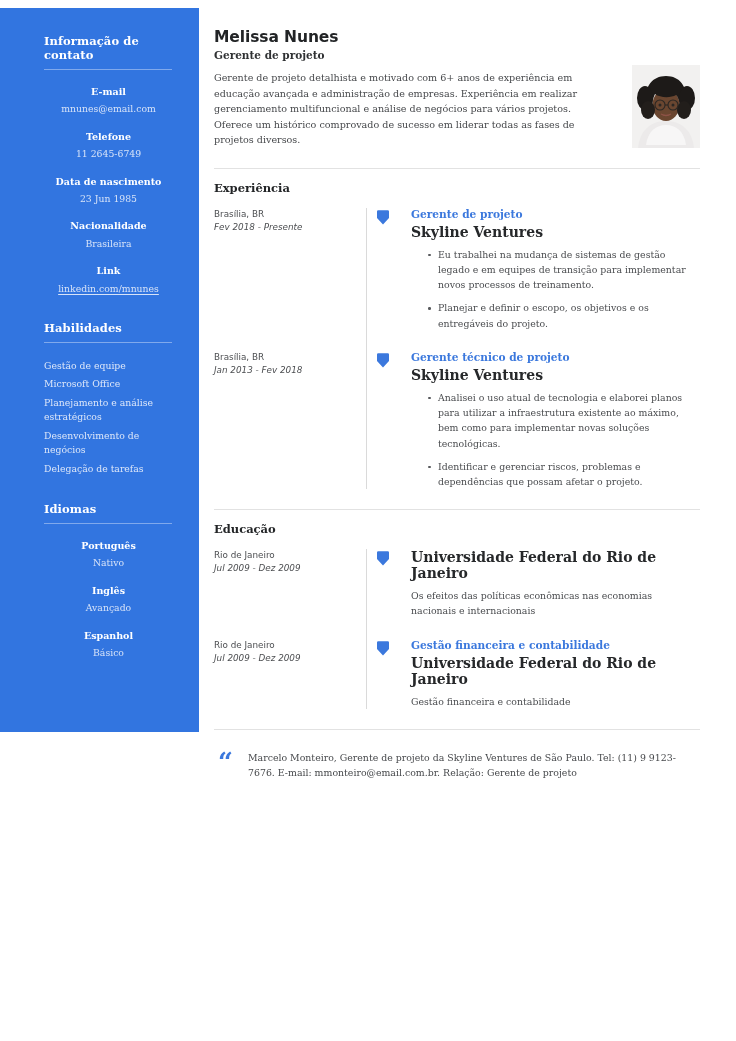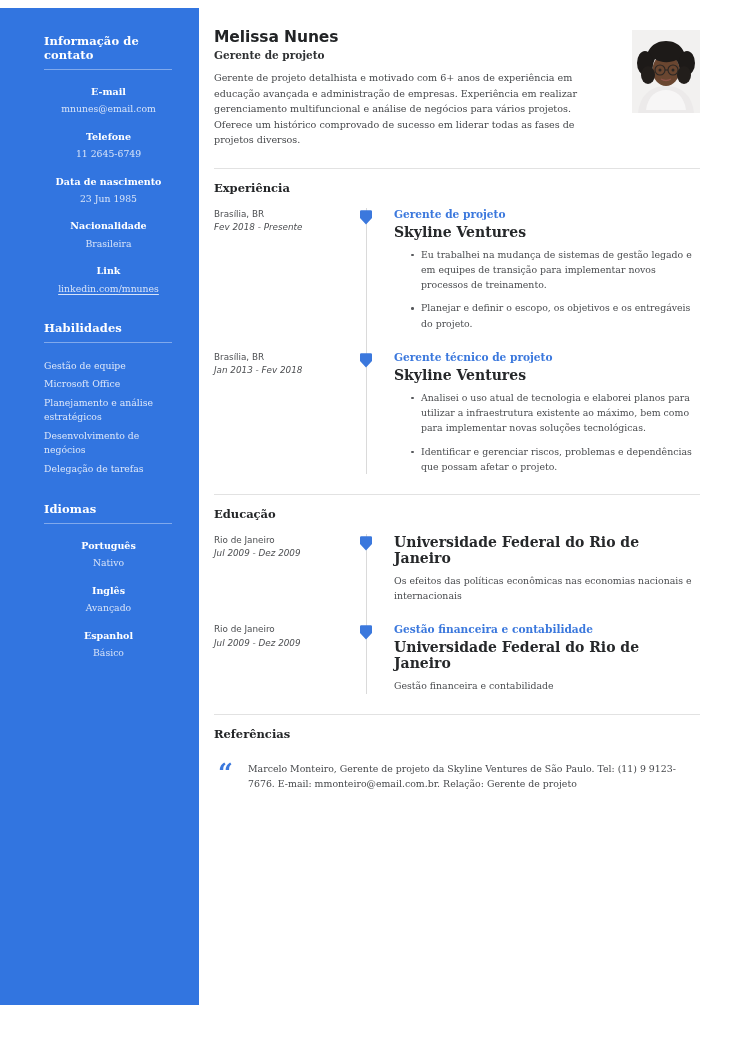--- a/index.html
+++ b/index.html
@@ -6,21 +6,21 @@
   body{
     width:736px;height:1041px;
     background:#ffffff;
     font-family:"DejaVu Serif", serif;
     overflow:hidden;
   }
   .page{position:relative;width:736px;height:1041px;background:#fff;}
 
   
   .sidebar{
-    position:absolute;left:0;top:8px;width:199px;height:997px;
+    position:absolute;left:0;top:8px;width:199px;height:724px;
     background:#3275e0;
     box-sizing:border-box;
     padding:26px 26px 0 44px;
   }
   .side-h{
     color:#ffffff;font-size:11.5px;font-weight:bold;
     letter-spacing:.1px;margin:0 0 7px 0;
   }
   .side-rule{
     height:1px;background:rgba(255,255,255,.38);
@@ -39,21 +39,21 @@
   .side-item{
     color:#dde7f9;font-size:9.3px;line-height:1.55;margin-bottom:4px;
   }
   .gap-top{margin-top:26px;}
 
   
   .main{
     position:absolute;left:199px;top:0;width:537px;height:1041px;
     box-sizing:border-box;padding:28px 36px 0 15px;
   }
-  .hdr{display:flex;align-items:flex-start;}
+  .hdr{display:flex;align-items:flex-end;}
   .hdr-txt{flex:1;padding-right:14px;}
   .name{
     font-family:"DejaVu Sans", sans-serif;
     font-size:15.5px;font-weight:bold;color:#222426;margin:0 0 3px 0;
     letter-spacing:-.1px;
   }
   .role{
     font-size:10.5px;font-weight:bold;color:#2f3133;margin:0 0 9px 0;
   }
   .summary{
@@ -70,21 +70,21 @@
   .sec-h{
     font-size:11.5px;font-weight:bold;color:#232527;
     margin:12px 0 13px 0;
   }
 
   
   .tl{position:relative;}
   .tl-line{
     position:absolute;left:152px;top:0;bottom:0;width:1px;background:#dadada;
   }
-  .row{display:flex;position:relative;margin-bottom:20px;}
+  .row{display:flex;position:relative;margin-bottom:20px;gap:17px;}
   .row:last-child{margin-bottom:0;}
   .meta{width:152px;flex:none;padding-right:12px;box-sizing:border-box;}
   .meta-loc{
     font-family:"DejaVu Sans", sans-serif;
     font-size:8.8px;color:#4c4e51;line-height:1.5;
   }
   .meta-date{
     font-family:"DejaVu Sans", sans-serif;
     font-size:8.8px;color:#4c4e51;font-style:italic;line-height:1.5;
   }
@@ -303,21 +303,20 @@
               </svg>
           </span>
           <div class="j-title">Gestão financeira e contabilidade</div>
           <div class="j-org">Universidade Federal do Rio de Janeiro</div>
           <p class="j-desc">Gestão financeira e contabilidade</p>
         </div>
       </div>
     </div>
 
     <div class="sec-rule"></div>
-    <div class="sec-h">Referências</div>
 
     <div class="ref">
       <div class="quote">“</div>
       <div class="ref-txt">Marcelo Monteiro, Gerente de projeto da Skyline Ventures de São Paulo. Tel: (11) 9 9123-7676. E-mail: mmonteiro@email.com.br. Relação: Gerente de projeto</div>
     </div>
 
   </main>
 </div>
 
 </body></html>

